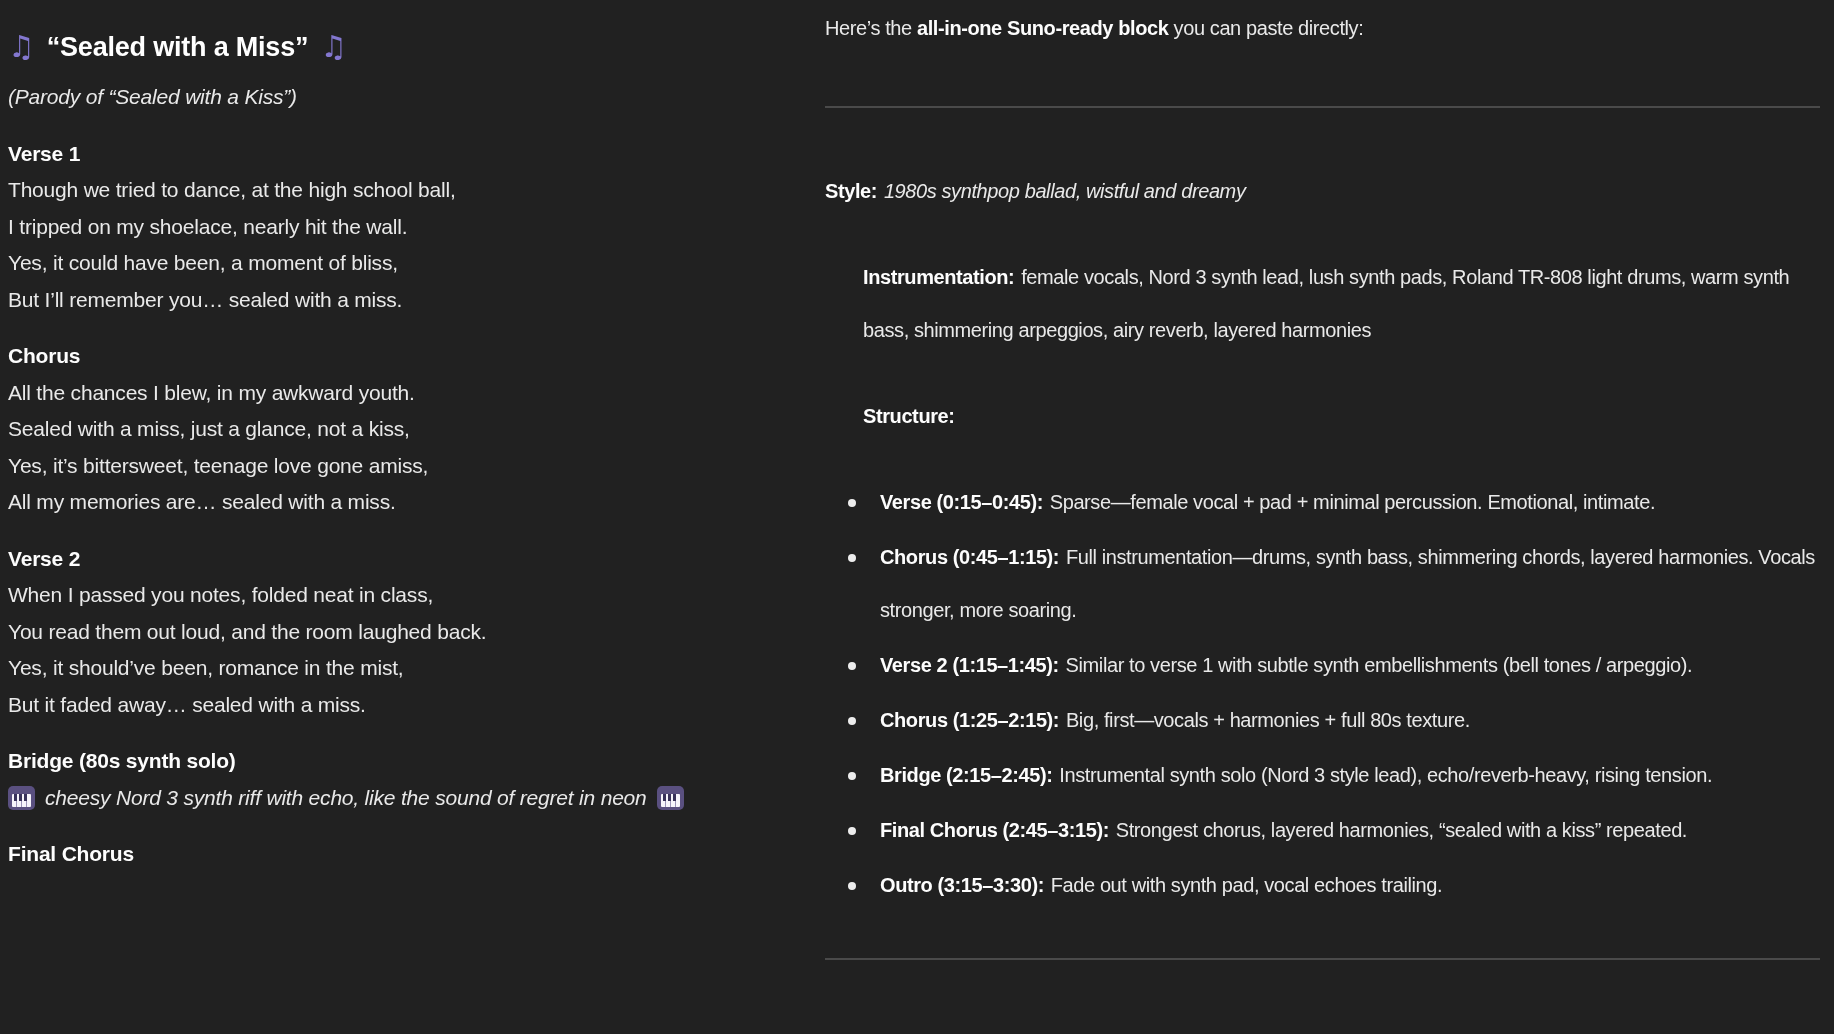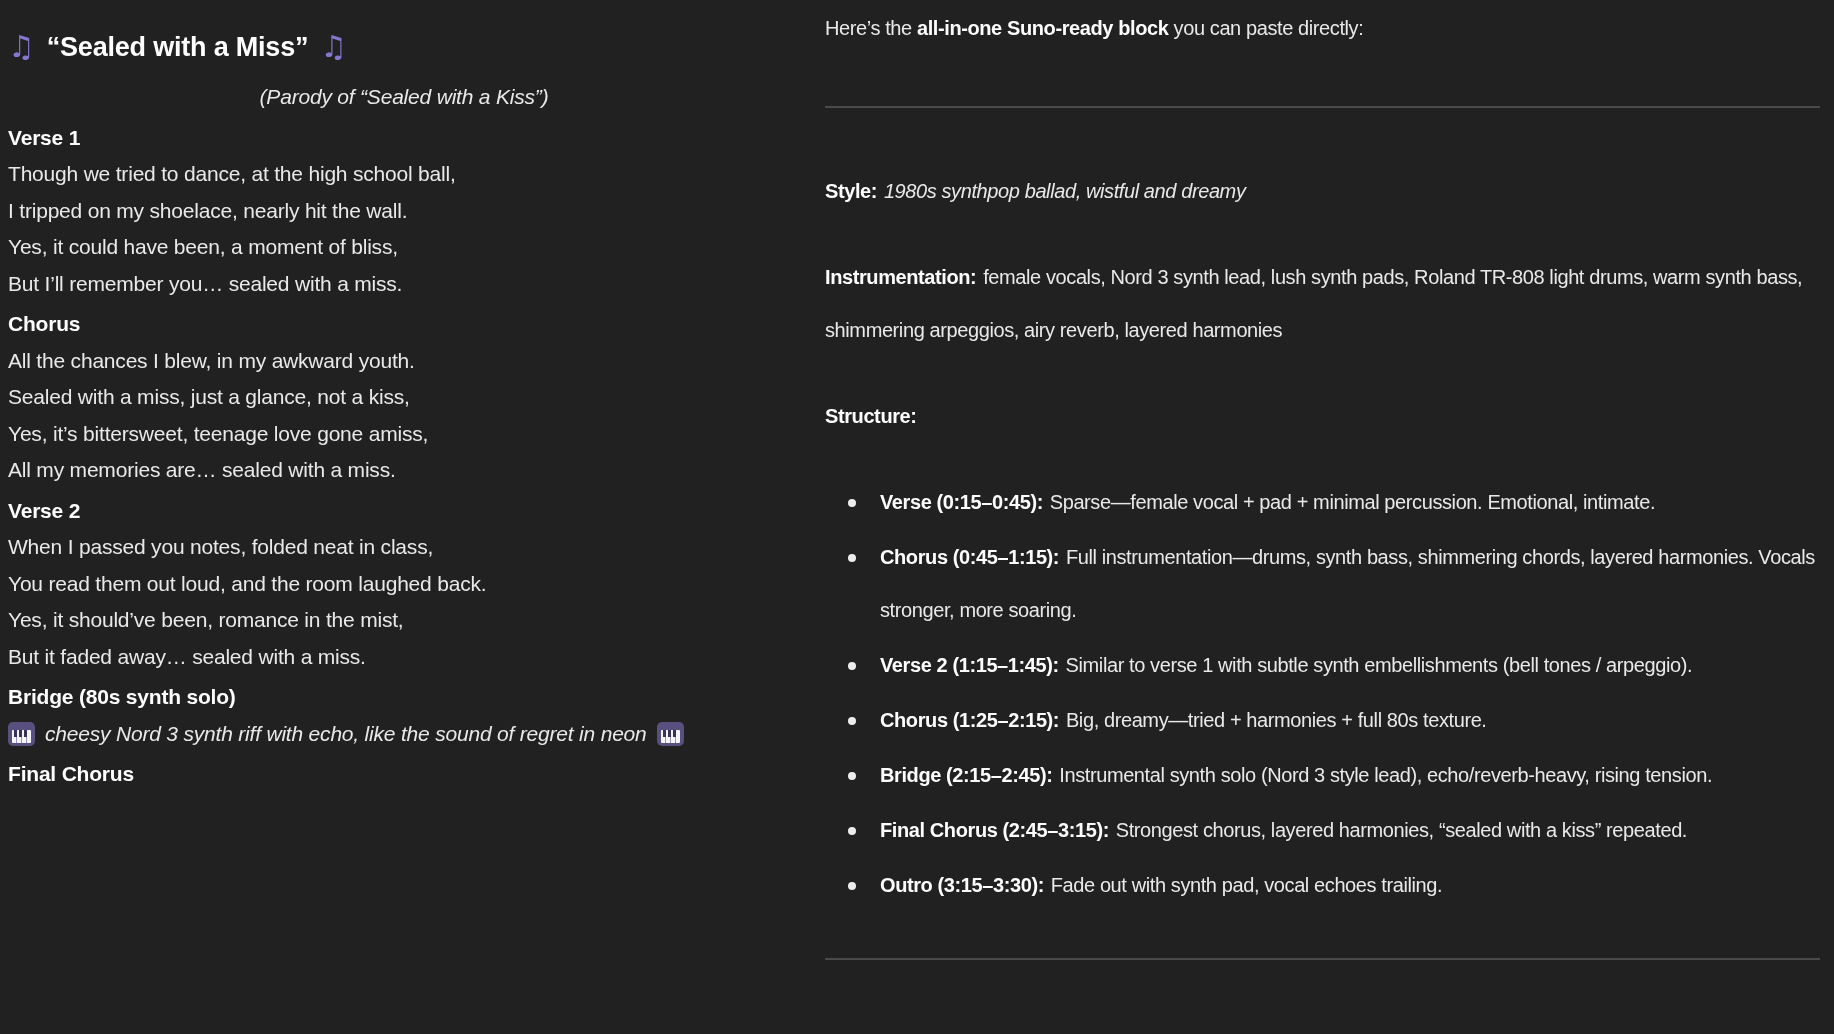--- a/index.html
+++ b/index.html
@@ -20,22 +20,22 @@
   }
   .song-title {
     font-size:27px; font-weight:700; color:#ffffff;
     line-height:42px; display:flex; align-items:center; gap:12px;
   }
   .note-icon {
     font-size:30px; line-height:30px; font-weight:400;
     color:#8377cf;
     font-family:"DejaVu Sans",sans-serif;
   }
-  .subtitle { font-style:italic; margin-top:11px;text-align:center; }
-  .sec-heading { font-size:21px; font-weight:700; color:#fdfdfd; margin-top:4px; line-height:36.5px; }
+  .subtitle { font-style:italic; margin-top:11px; }
+  .sec-heading { font-size:21px; font-weight:700; color:#fdfdfd; margin-top:20px; line-height:36.5px; }
   .stanza .lyric-line { display:block; }
   .bridge-line { display:flex; align-items:center; gap:10px; }
   .bridge-line em { }
   .kbd-icon {
     display:inline-block; width:27px; height:24px; border-radius:5px;
     background:#5a5080; position:relative; overflow:hidden; flex:0 0 auto;
   }
   .kbd-icon::before {
     content:""; position:absolute; left:4px; right:4px; bottom:3px; height:13px;
     border-radius:1px;
@@ -55,21 +55,21 @@
   .right p { margin:0; }
   .right .intro { margin-top:0; }
   .right strong { font-weight:700; color:#fdfdfd; }
   .right .lbl { margin-right:0.34em; }
   .right .italic { font-style:italic; }
   hr.rule {
     border:none; border-top:2px solid #4a4a4a; height:0;
     margin:51px 0 57px 0;
   }
   hr.rule-bottom { margin:46px 0 0 0; }
-  .right .para { margin-top:33px; }
+  .right .para { margin-top:33px;margin-left:38px; }
   .structure-list { list-style:none; margin-top:33px; }
   .structure-list li {
     position:relative; padding-left:55px; margin-bottom:2px;
   }
   .structure-list li::before {
     content:""; position:absolute; left:23px; top:23px;
     width:8px; height:8px; border-radius:50%; background:#ededed;
   }
 </style>
 </head>
@@ -130,21 +130,21 @@
     <p class="style-row"><strong class="lbl">Style:</strong><span class="italic">1980s synthpop ballad, wistful and dreamy</span></p>
 
     <p class="para"><strong class="lbl">Instrumentation:</strong><span>female vocals, Nord 3 synth lead, lush synth pads, Roland TR-808 light drums, warm synth bass, shimmering arpeggios, airy reverb, layered harmonies</span></p>
 
     <p class="para"><strong>Structure:</strong></p>
 
     <ul class="structure-list">
       <li><strong class="lbl">Verse (0:15–0:45):</strong><span>Sparse—female vocal + pad + minimal percussion. Emotional, intimate.</span></li>
       <li><strong class="lbl">Chorus (0:45–1:15):</strong><span>Full instrumentation—drums, synth bass, shimmering chords, layered harmonies. Vocals stronger, more soaring.</span></li>
       <li><strong class="lbl">Verse 2 (1:15–1:45):</strong><span>Similar to verse 1 with subtle synth embellishments (bell tones / arpeggio).</span></li>
-      <li><strong class="lbl">Chorus (1:25–2:15):</strong><span>Big, dreamy—tried + harmonies + full 80s texture.</span></li>
+      <li><strong class="lbl">Chorus (1:25–2:15):</strong><span>Big, first—vocals + harmonies + full 80s texture.</span></li>
       <li><strong class="lbl">Bridge (2:15–2:45):</strong><span>Instrumental synth solo (Nord 3 style lead), echo/reverb-heavy, rising tension.</span></li>
       <li><strong class="lbl">Final Chorus (2:45–3:15):</strong><span>Strongest chorus, layered harmonies, “sealed with a kiss” repeated.</span></li>
       <li><strong class="lbl">Outro (3:15–3:30):</strong><span>Fade out with synth pad, vocal echoes trailing.</span></li>
     </ul>
 
     <hr class="rule rule-bottom">
   </section>
 </div>
 
 </body></html>

